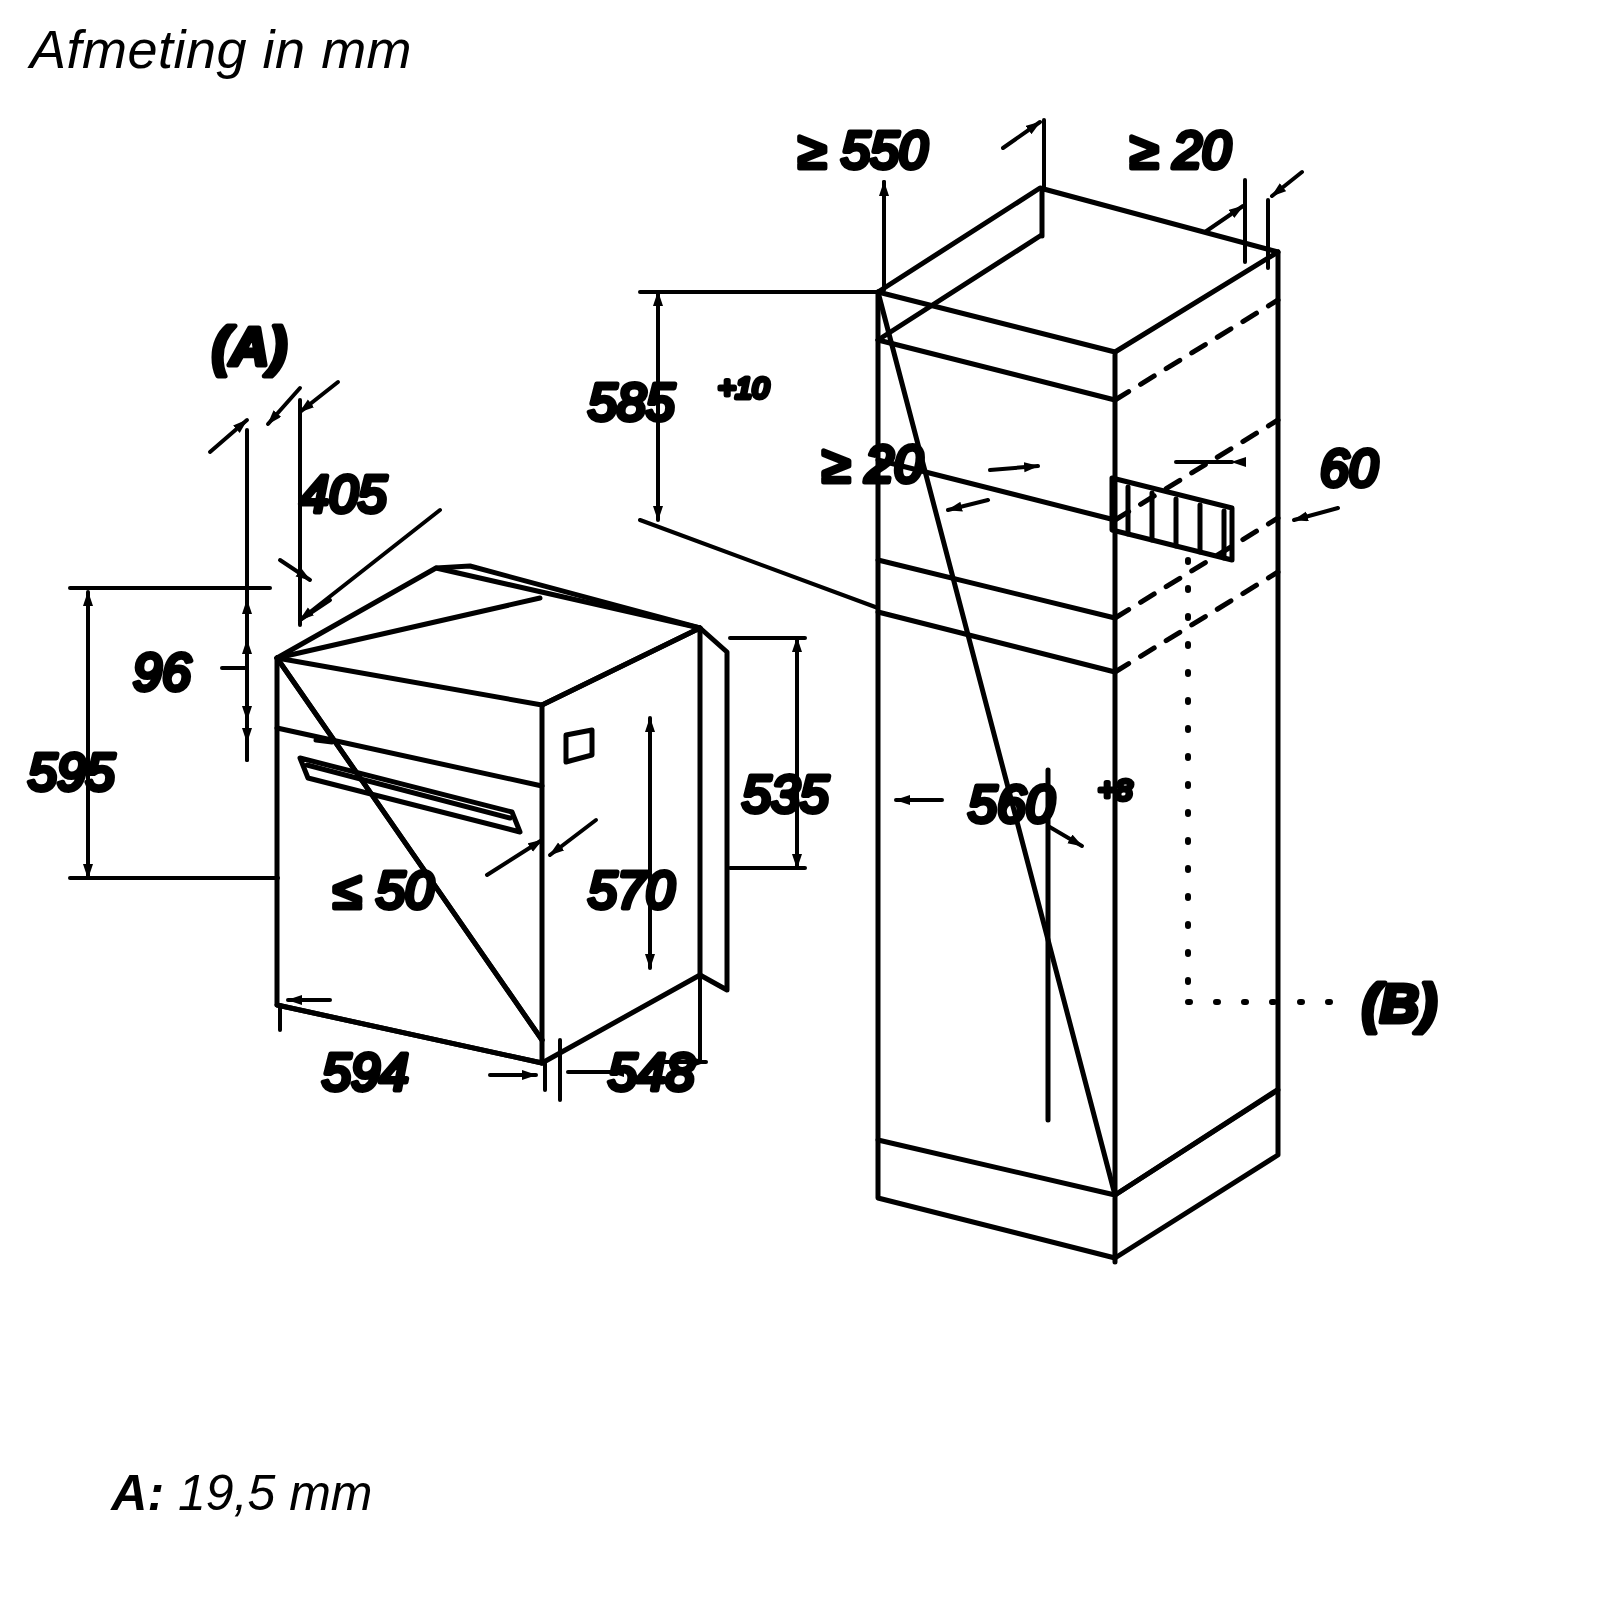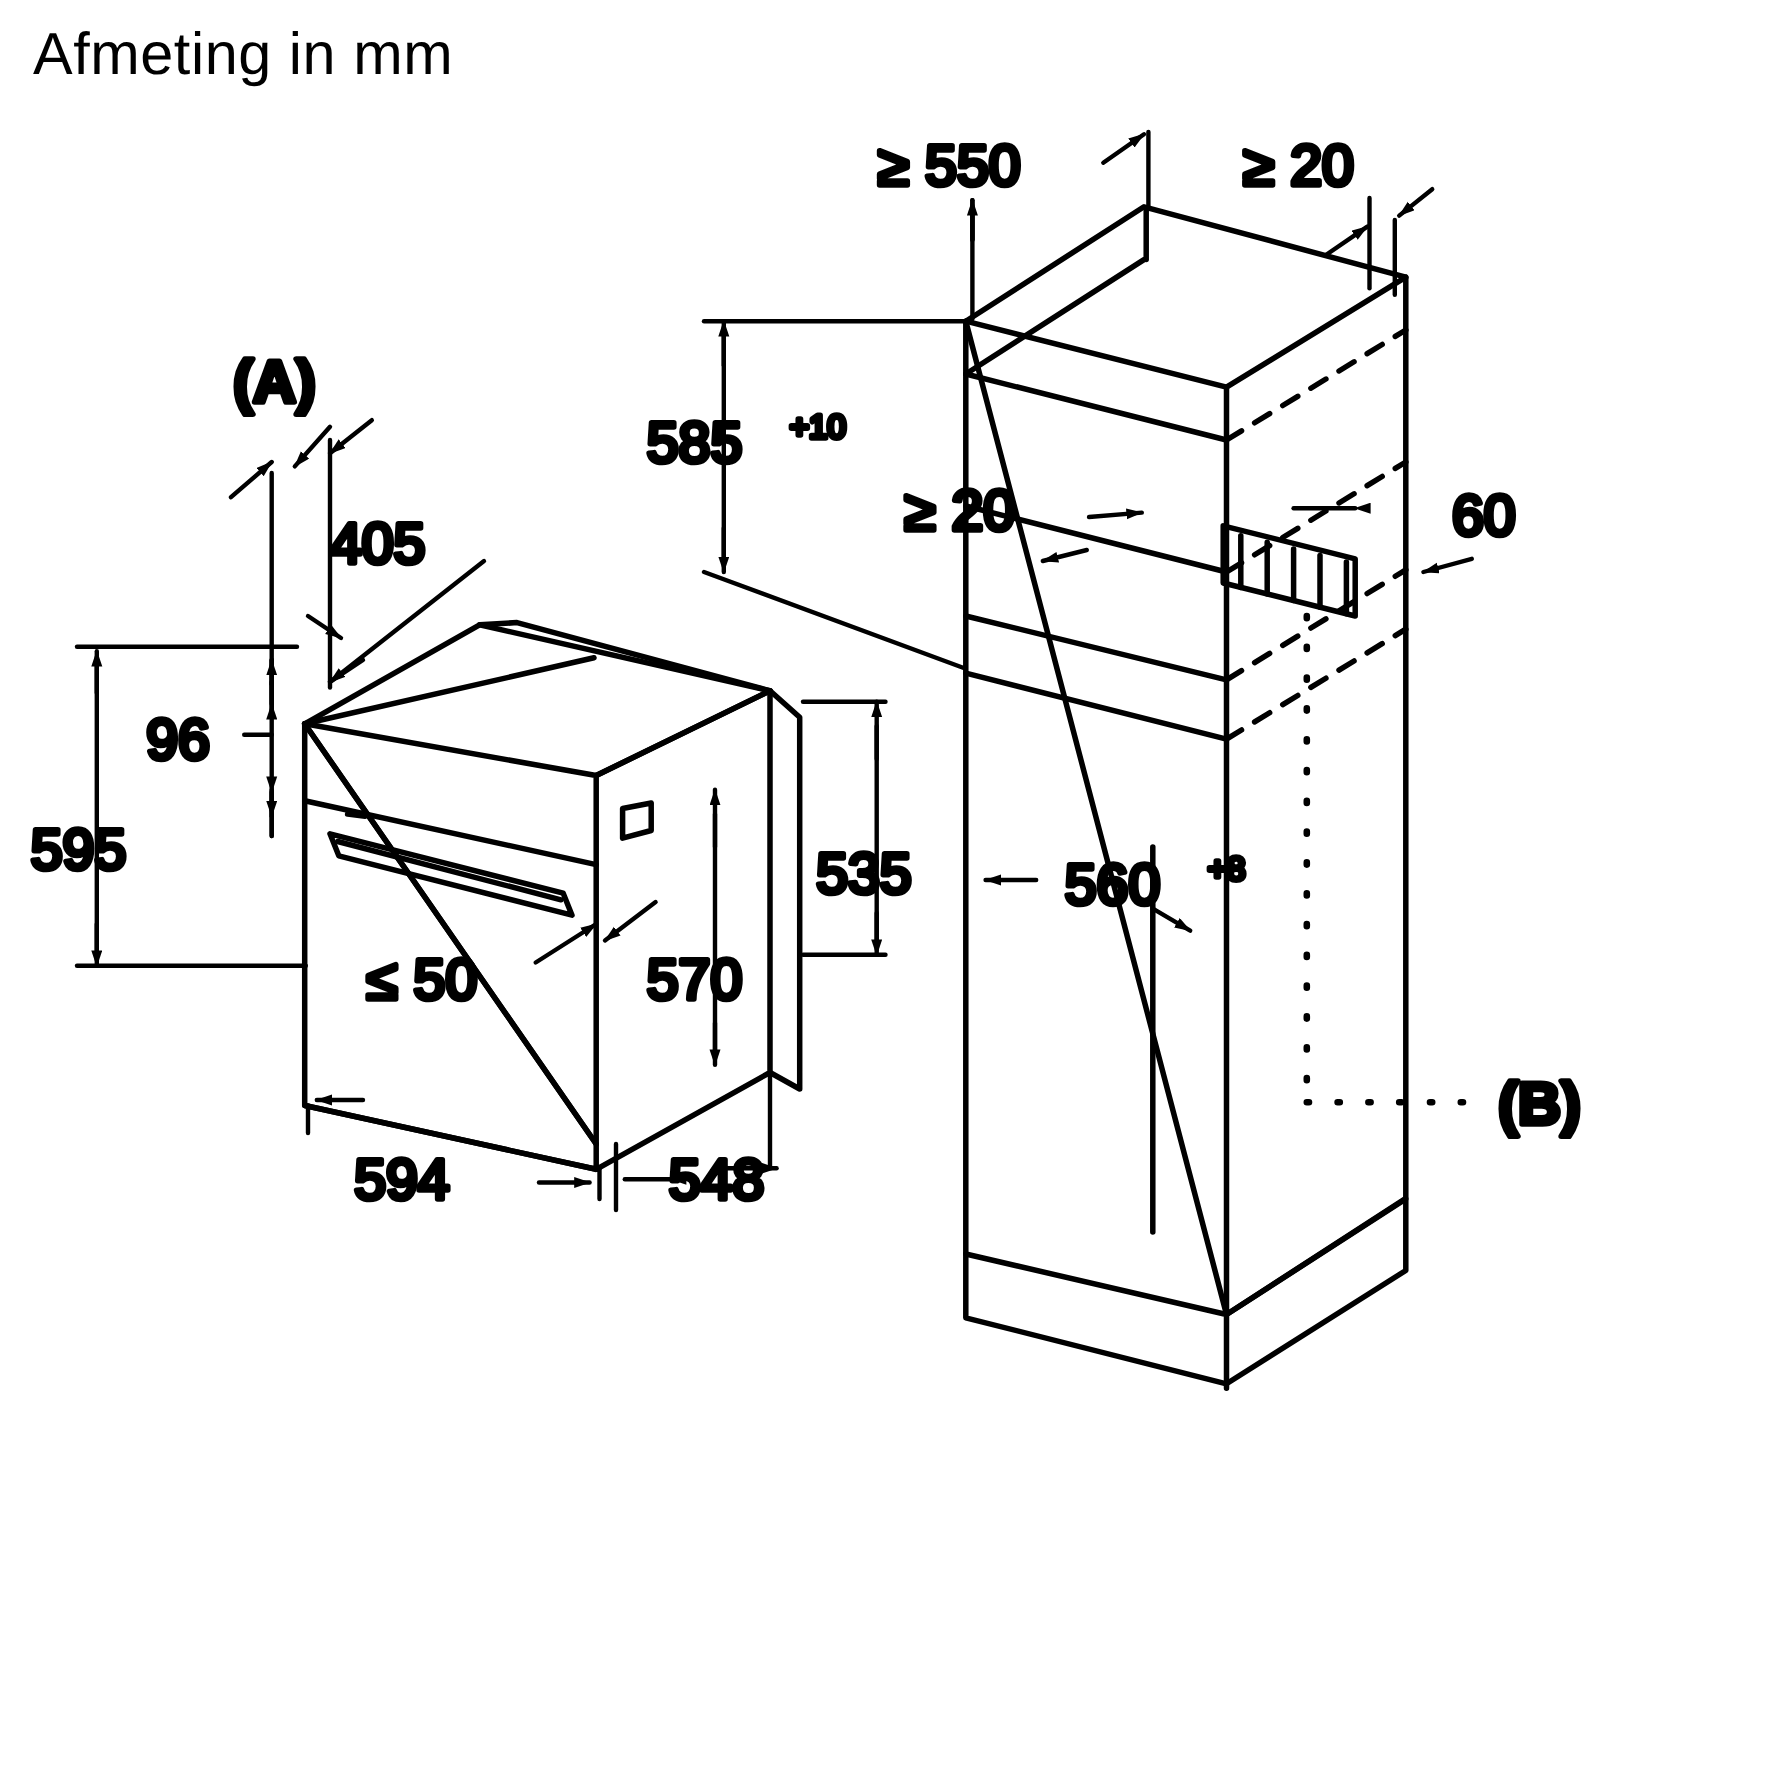--- a/index.html
+++ b/index.html
@@ -12,20 +12,21 @@
     height: 1622px;
     font-family: "Liberation Sans", sans-serif;
     color: #000000;
     position: relative;
     overflow: hidden;
   }
   .page {
     position: relative;
     width: 1618px;
     height: 1622px;
+    font-style: italic;
   }
   .title {
     position: absolute;
     left: 30px;
     top: 18px;
     font-size: 54px;
     font-weight: 400;
     letter-spacing: 0.5px;
     white-space: nowrap;
   }
@@ -276,18 +277,21 @@
         <path d="M1048,826 L1082,846" marker-end="url(#arrow)"></path>
       </g>
       <text class="dim" x="968" y="822">560</text>
       <text class="dim-sup" x="1098" y="800">+8</text>
 
     </g>
   </svg>
 
   <div class="legend">
     <div class="legend-row">
+      <span class="legend-key">A:</span><span> 19,5 mm</span>
+    </div>
+    <div class="legend-row">
       
     </div>
 
   </div>
 
 </div>
 
 </body></html>

